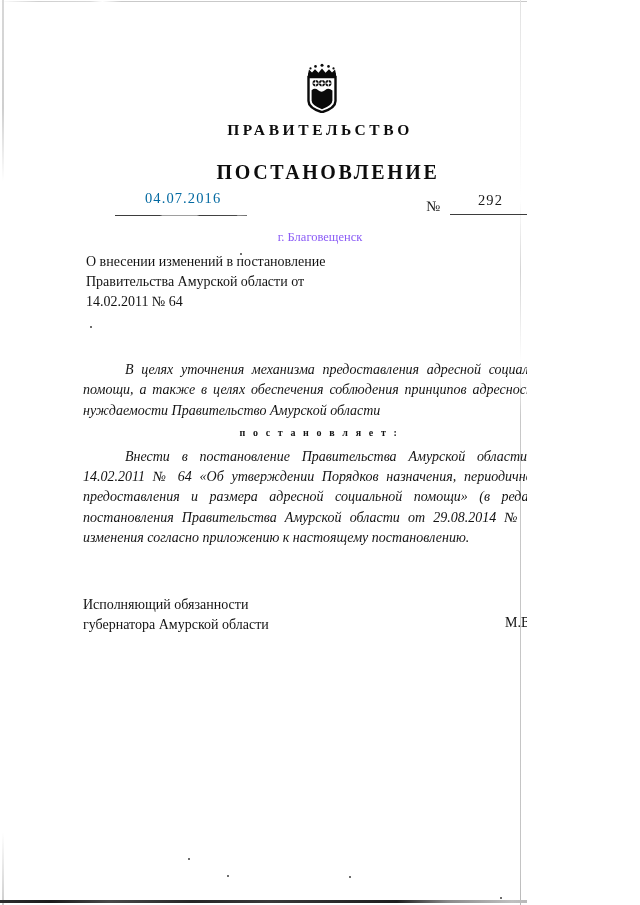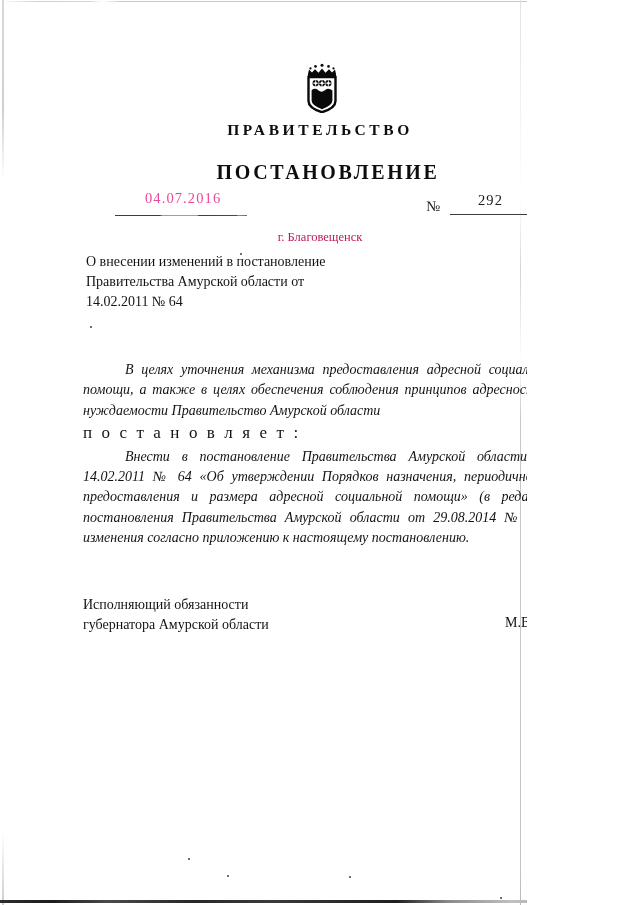--- a/index.html
+++ b/index.html
@@ -69,21 +69,21 @@
   .hdr-line2 { top: 140px; font-size: 15.5px; letter-spacing: 3.6px; }
   .hdr-line3 { top: 161px; font-size: 20px; letter-spacing: 2.6px; padding-left: 8px; }
 
   
   .doc-date {
     position: absolute;
     left: 145px;
     top: 190px;
     font-size: 14.5px;
     letter-spacing: 1.1px;
-    color: #ec4899;
+    color: #0369a1;
   }
   .rule {
     position: absolute;
     height: 1px;
     background: #3b3b3b;
   }
   .rule-date {
     left: 115px;
     top: 215px;
     width: 132px;
@@ -109,21 +109,21 @@
     top: 214px;
     width: 104px;
     background: linear-gradient(to right, #3d3d3d 0%, #3d3d3d 80%, #a8a8a8 82%, #a8a8a8 88%, #3d3d3d 90%, #3d3d3d 100%);
   }
   .city {
     position: absolute;
     width: 640px;
     text-align: center;
     top: 230px;
     font-size: 12.5px;
-    color: #be185d;
+    color: #8b5cf6;
   }
 
   
   .subject {
     position: absolute;
     left: 86px;
     top: 252px;
     width: 260px;
     font-size: 14px;
     line-height: 20px;
@@ -143,26 +143,27 @@
     text-align: justify;
     text-indent: 42px;
     line-height: 20.3px;
     margin: 0;
     font-style: italic;
   }
   .para.p2 { margin-top: 4px; }
   .para > span.lastline { display: inline; }
   .decree-word {
     display: block;
-    font-weight: normal;
+    font-weight: bold;
     letter-spacing: 2.6px;
     text-indent: 0;
-    font-size: 17px;
+    font-size: 10px;
     line-height: 21px;
     margin-top: 1px;
+    text-align: center;
   }
 
   
   .sign-left {
     position: absolute;
     left: 83px;
     top: 595px;
     font-size: 14px;
     line-height: 20px;
     color: #131313;

